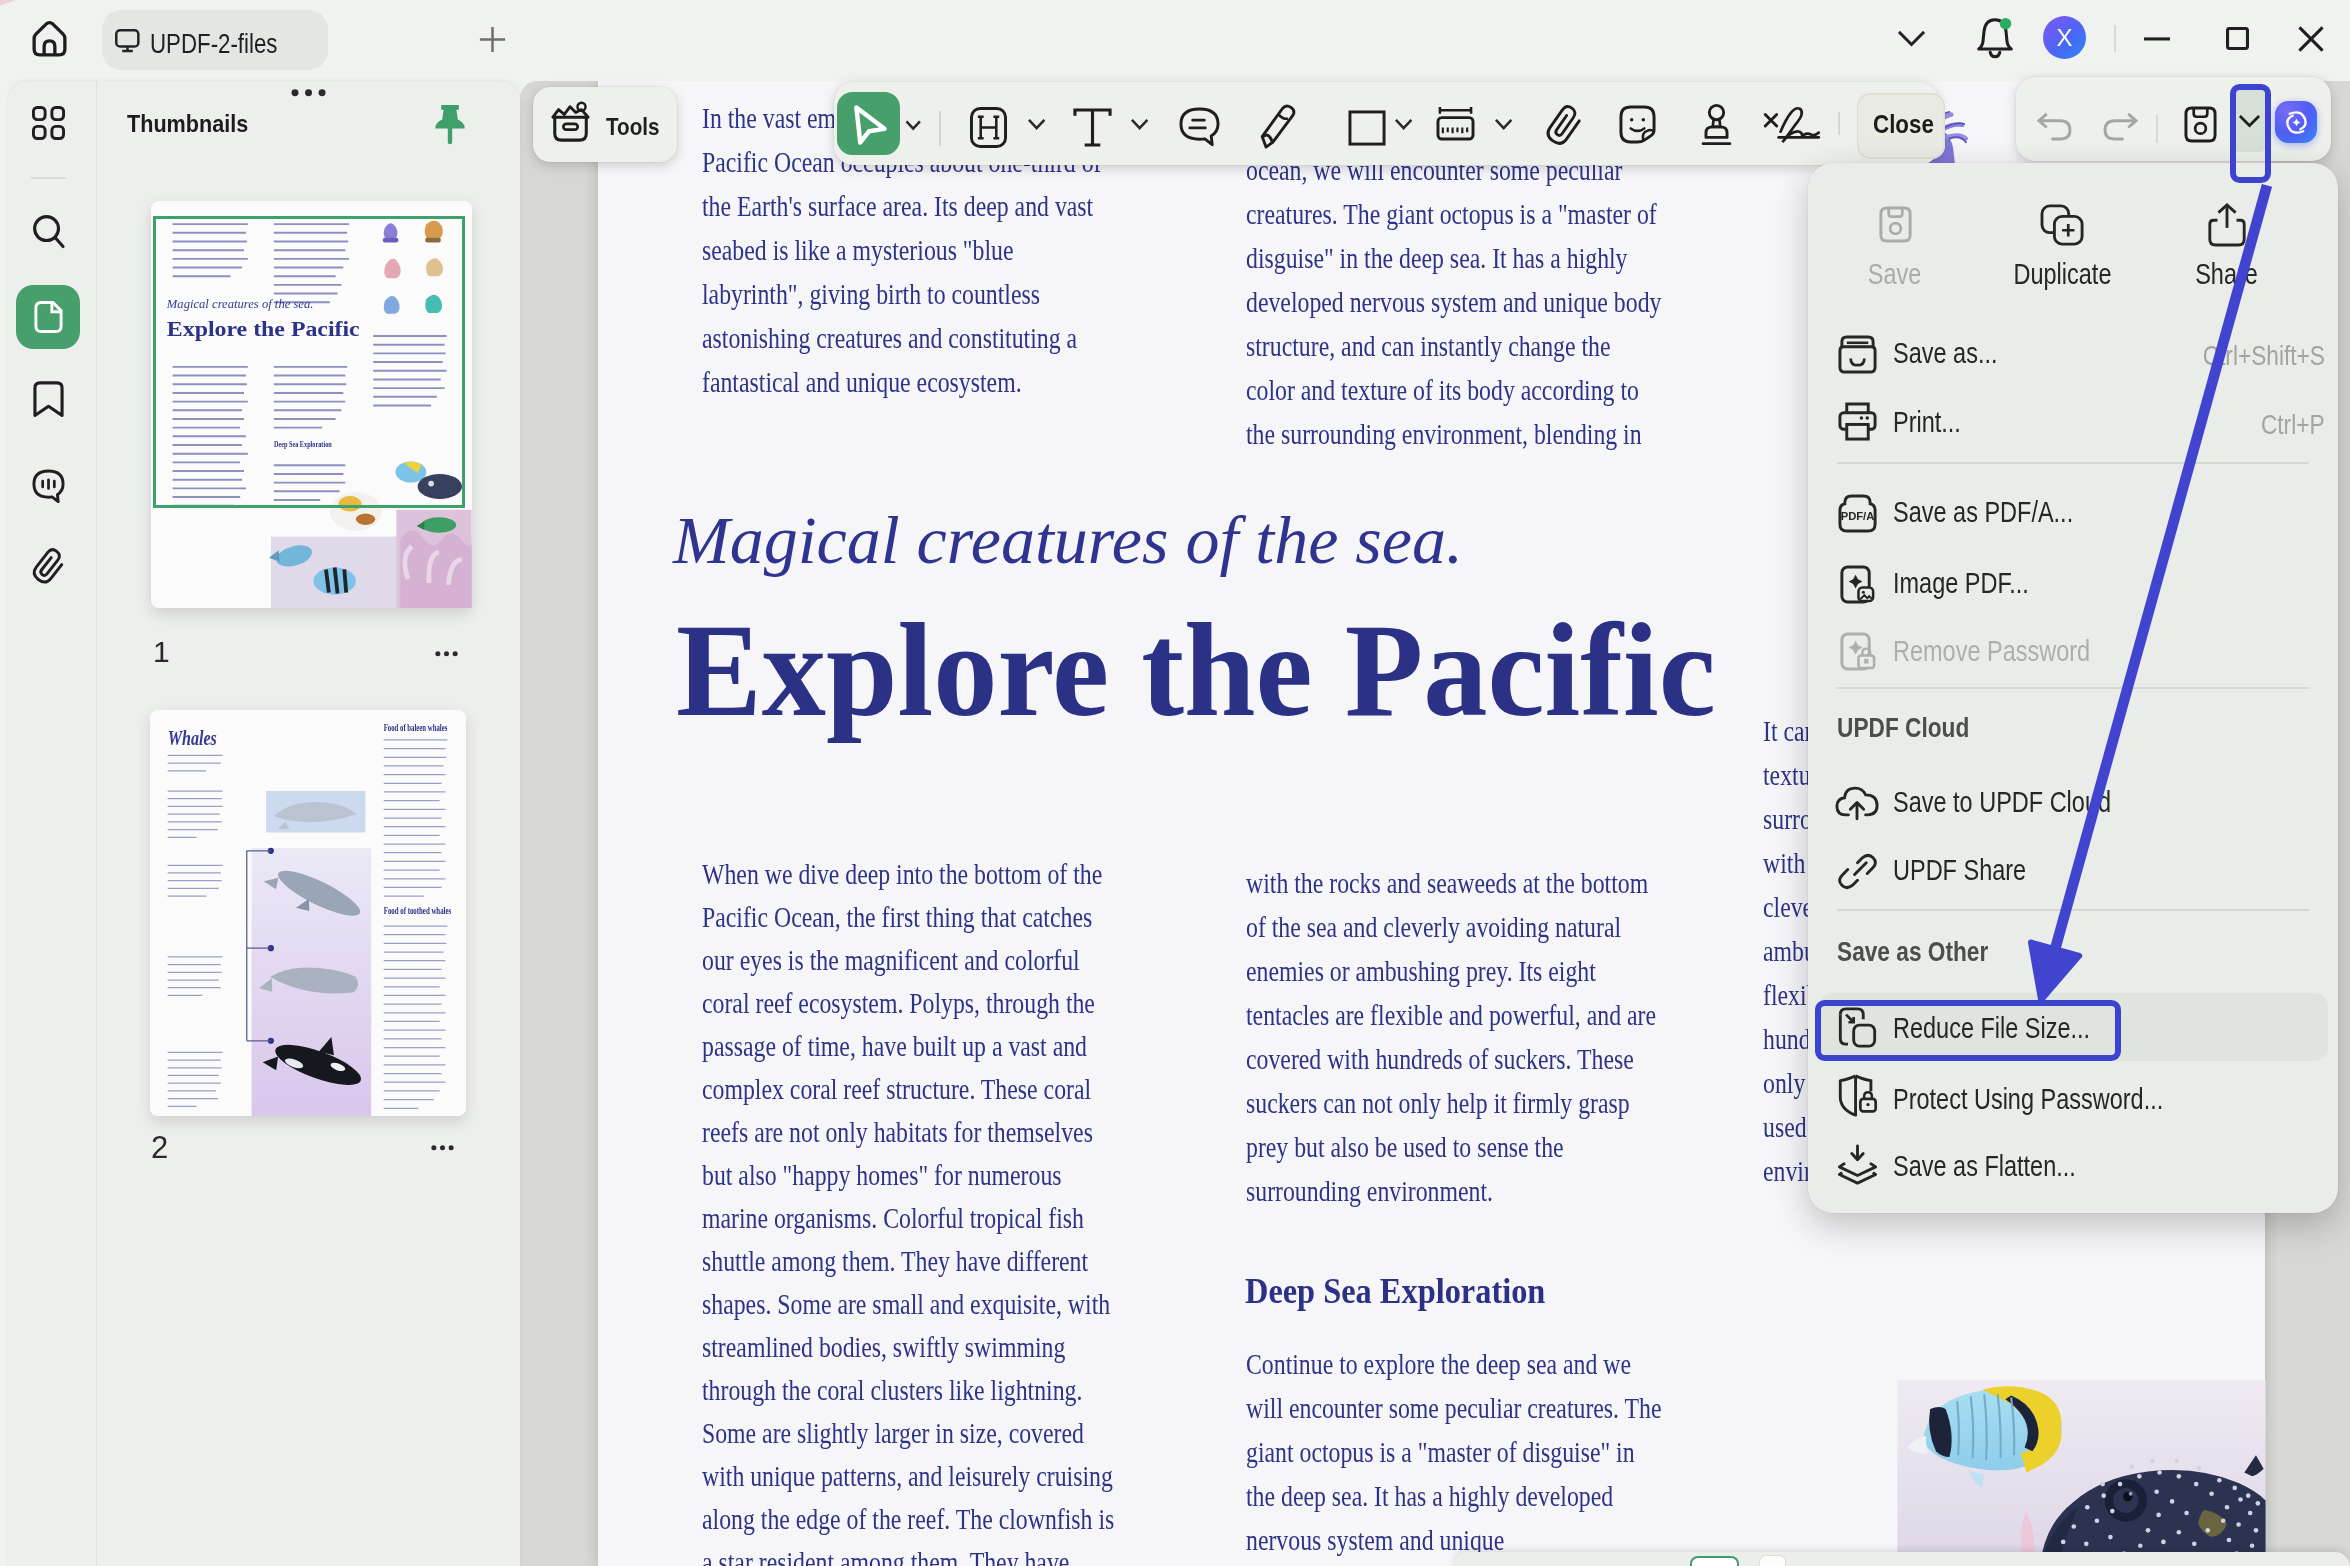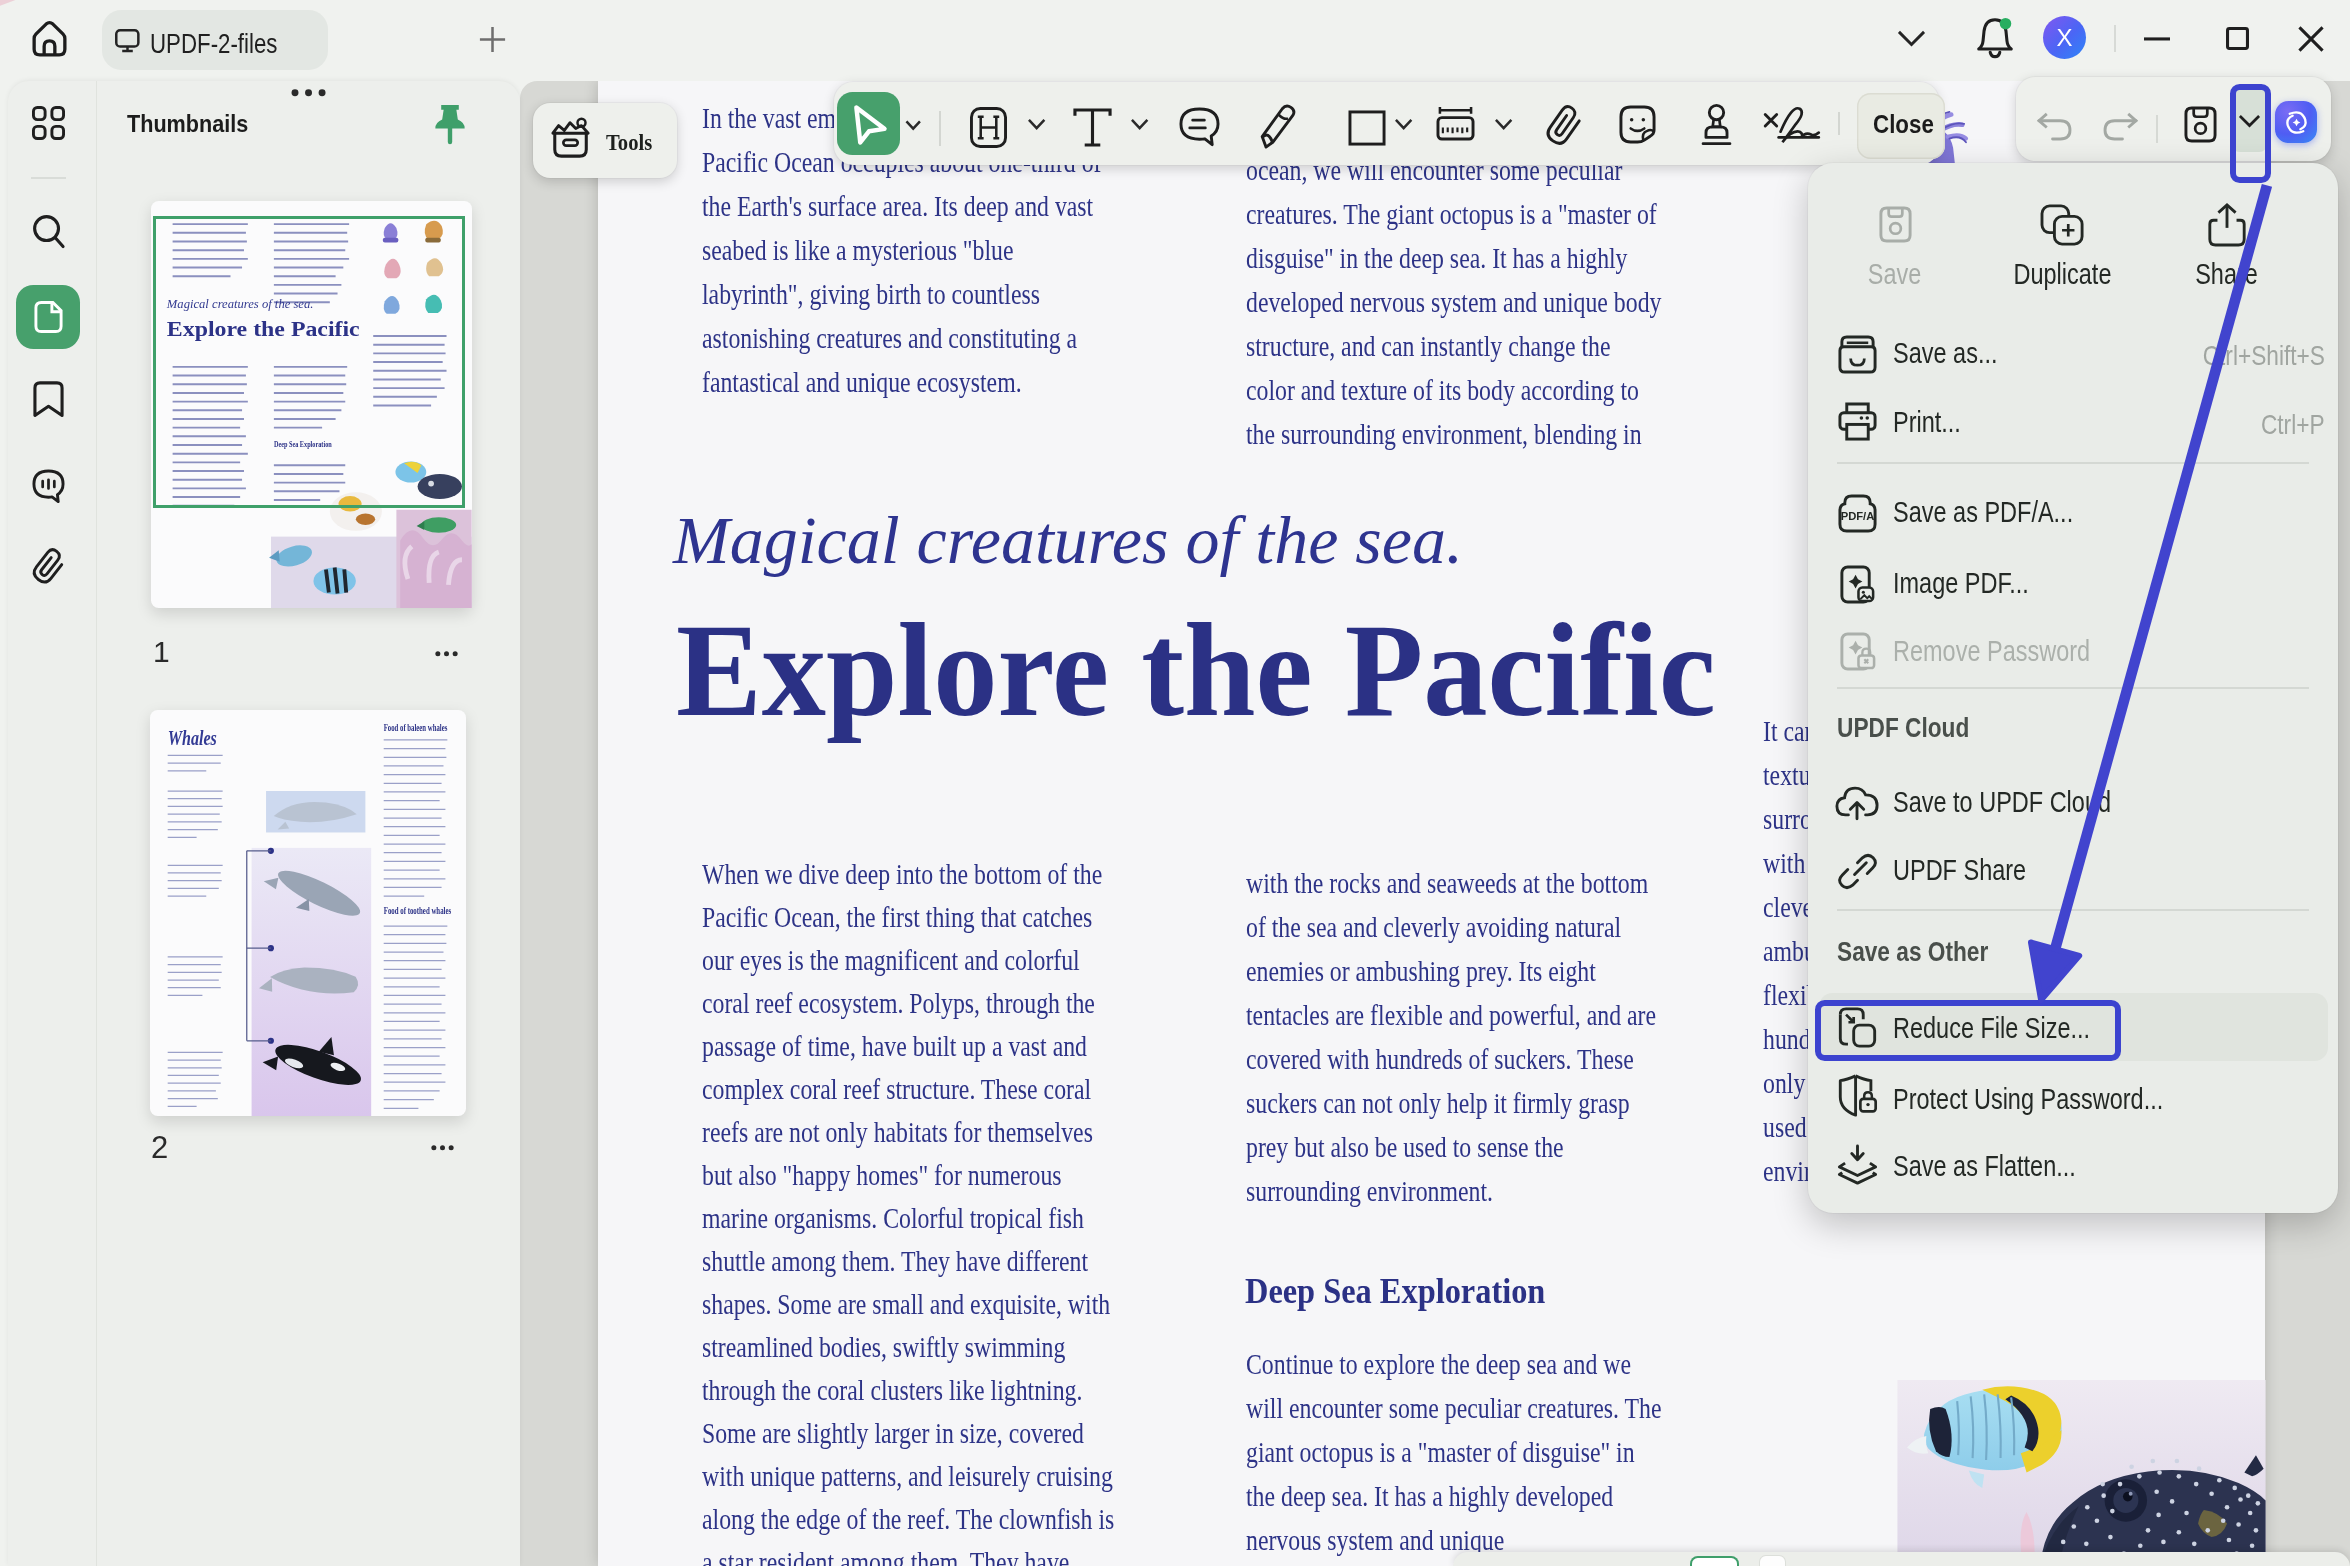--- a/index.html
+++ b/index.html
@@ -419,21 +419,21 @@
       <path d="M0 2 L27 2" stroke="#1f1f1f" stroke-width="3.2"></path>
     </svg>
 <svg style="left:2226px;top:27px;" width="23" height="23" viewBox="0 0 24 24">
       <rect x="1.6" y="1.6" width="20.8" height="20.8" rx="2" fill="none" stroke="#1f1f1f" stroke-width="3.2"></rect>
     </svg>
 <svg style="left:2298px;top:26px;" width="26" height="26" viewBox="0 0 27 27">
       <path d="M1.5 1.5 L25.5 25.5 M25.5 1.5 L1.5 25.5" stroke="#1f1f1f" stroke-width="3.2"></path>
     </svg>
 </div>
 
-<div class="pill" id="toolspill" style="left:533px; top:103px; width:144px; height:75px; border-radius:17.4px;font-family:Liberation Serif, serif;">
+<div class="pill" id="toolspill" style="left:533px; top:87px; width:144px; height:75px; border-radius:17.4px;">
 <svg style="left:17.4px;top:12.6px;" width="42" height="44" viewBox="0 0 44 46">
   <path d="M5 18 L5 35 Q5 42 12 42 L31 42 Q38 42 38 35 L38 18" fill="none" stroke="#1d1d1d" stroke-width="3.2" stroke-linecap="round"></path>
   <path d="M3 18 L9 10 L15 15 L21 7 L27 13 L33 10 L40 18 Z" fill="none" stroke="#1d1d1d" stroke-width="3" stroke-linejoin="round"></path>
   <circle cx="33" cy="7" r="4.2" fill="none" stroke="#1d1d1d" stroke-width="2.6"></circle>
   <rect x="14" y="25" width="15" height="6" rx="3" fill="none" stroke="#1d1d1d" stroke-width="2.8"></rect>
 </svg>
 <div class="abs" style="left:73px;top:26px;font-size:24px;font-weight:bold;color:#1d201d;transform-origin:0 0;transform:scaleX(.86);">Tools</div>
 </div>
 <div class="pill" id="toolbar" style="left:834px; top:82px; width:1105px; height:83px; border-radius:19.3px;">
 <div class="abs" style="left:2.9px;top:9.7px;width:63px;height:63px;border-radius:15.4px;background:#47a06c;"></div>

